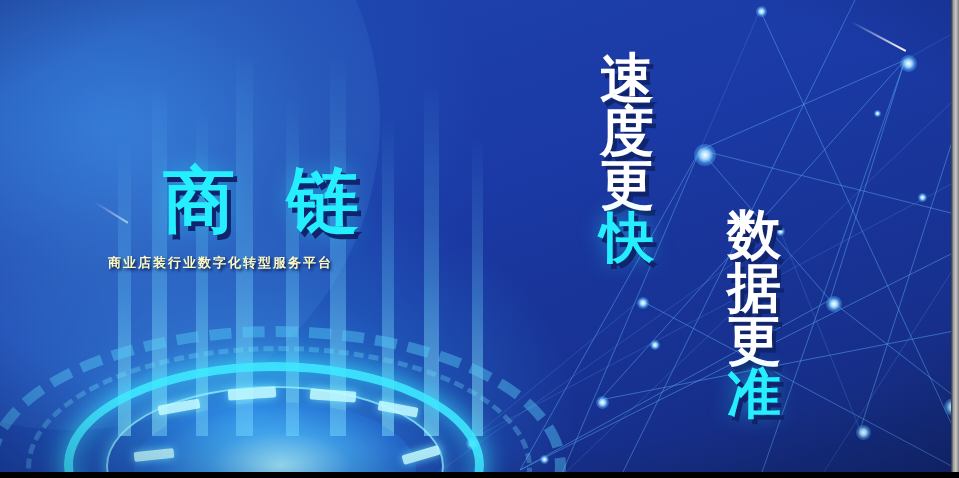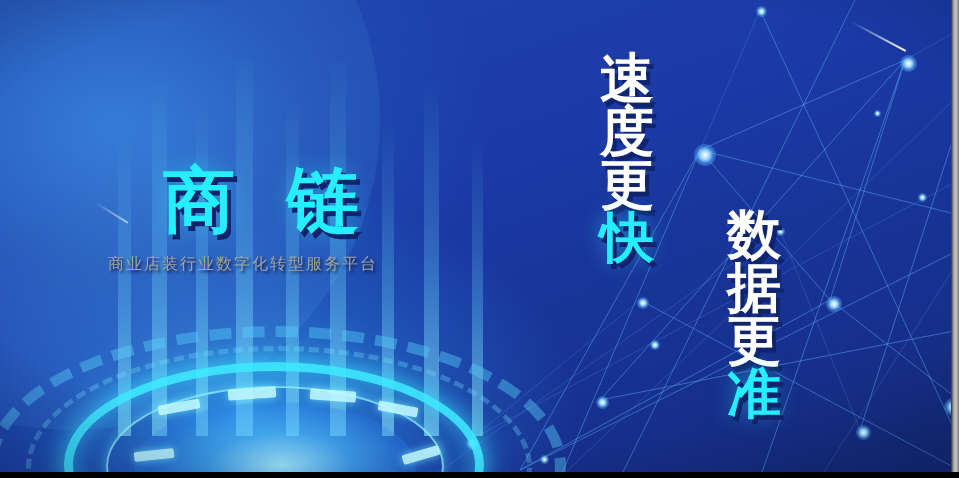--- a/index.html
+++ b/index.html
@@ -127,24 +127,24 @@
     letter-spacing: 16px;
     color: #25eeff;
     text-shadow: 4px 5px 0 #10246b, 0 0 24px rgba(40,230,255,0.45);
     white-space: nowrap;
     text-align: right;
   }
   .tagline {
     position: absolute;
     left: 108px;
     top: 254px;
-    font-size: 16px;
-    font-weight: normal;
+    font-size: 13px;
+    font-weight: bold;
     letter-spacing: 2px;
-    color: #a3a3a3;
+    color: #fef9c3;
     text-shadow: 2px 2px 3px rgba(8,22,70,0.9);
     white-space: nowrap;
   }
 
   .vcol {
     position: absolute;
     display: flex;
     flex-direction: column;
     align-items: center;
     font-size: 54px;

